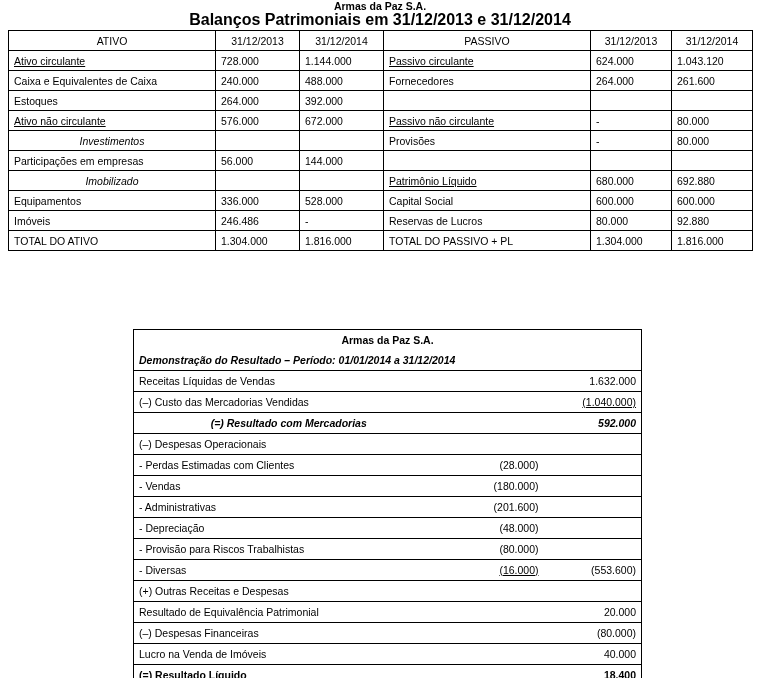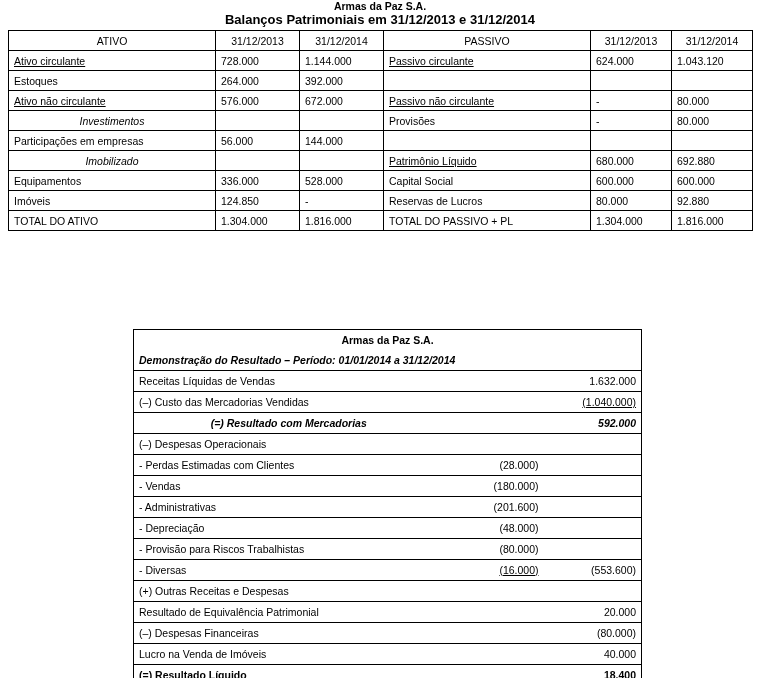--- a/index.html
+++ b/index.html
@@ -24,21 +24,21 @@
     width: 744px;
   }
   .doc-title {
     text-align: center;
     font-size: 10.5px;
     font-weight: bold;
     line-height: 13px;
   }
   .doc-subtitle {
     text-align: center;
-    font-size: 13px;
+    font-size: 16px;
     font-weight: bold;
     line-height: 13px;
     margin-bottom: 4px;
   }
 
   table.sheet {
     border-collapse: collapse;
     table-layout: fixed;
     width: 744px;
     border: 1.6px solid #000;
@@ -164,20 +164,28 @@
     <tbody id="balance-body">
         <tr>
           <td class="lvl-head">Ativo circulante</td>
           <td class="num b">728.000</td>
           <td class="num split-left b">1.144.000</td>
           <td class="lvl-head">Passivo circulante</td>
           <td class="num b">624.000</td>
           <td class="num b">1.043.120</td>
         </tr>
         <tr>
+          <td class="lvl-item">Caixa e Equivalentes de Caixa</td>
+          <td class="num">240.000</td>
+          <td class="num split-left">488.000</td>
+          <td class="lvl-item">Fornecedores</td>
+          <td class="num">264.000</td>
+          <td class="num">261.600</td>
+        </tr>
+        <tr>
           <td class="lvl-item">Estoques</td>
           <td class="num">264.000</td>
           <td class="num split-left">392.000</td>
           <td class="lvl-item"></td>
           <td class="num"></td>
           <td class="num"></td>
         </tr>
         <tr>
           <td class="lvl-head">Ativo não circulante</td>
           <td class="num b">576.000</td>
@@ -213,21 +221,21 @@
         <tr>
           <td class="lvl-item2">Equipamentos</td>
           <td class="num">336.000</td>
           <td class="num split-left">528.000</td>
           <td class="lvl-item">Capital Social</td>
           <td class="num">600.000</td>
           <td class="num">600.000</td>
         </tr>
         <tr>
           <td class="lvl-item2">Imóveis</td>
-          <td class="num">124.850</td>
+          <td class="num">246.486</td>
           <td class="num split-left">-</td>
           <td class="lvl-item">Reservas de Lucros</td>
           <td class="num">80.000</td>
           <td class="num">92.880</td>
         </tr>
         <tr>
           <td class="lvl-total">TOTAL DO ATIVO</td>
           <td class="num b">1.304.000</td>
           <td class="num split-left b">1.816.000</td>
           <td class="lvl-total">TOTAL DO PASSIVO + PL</td>

